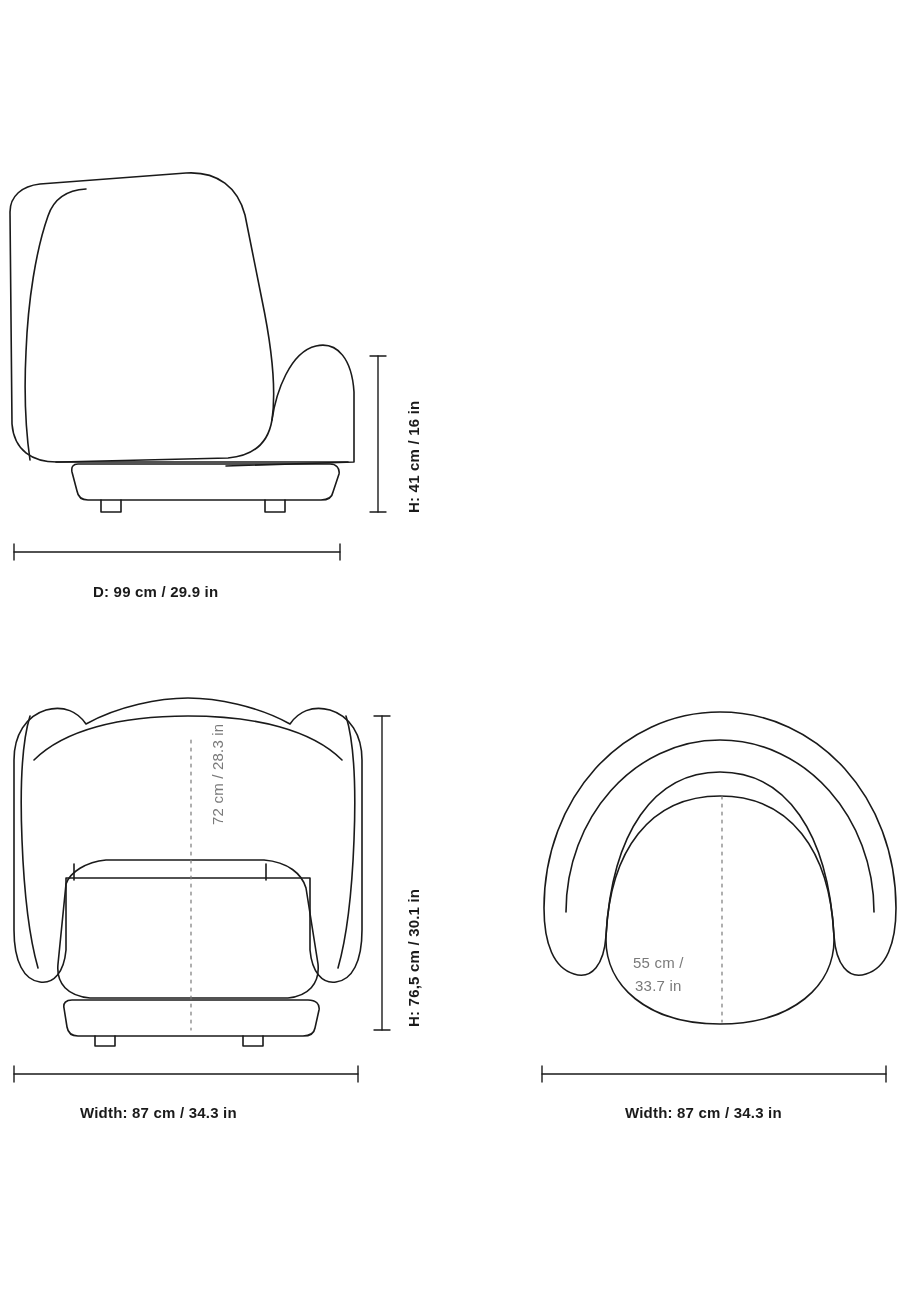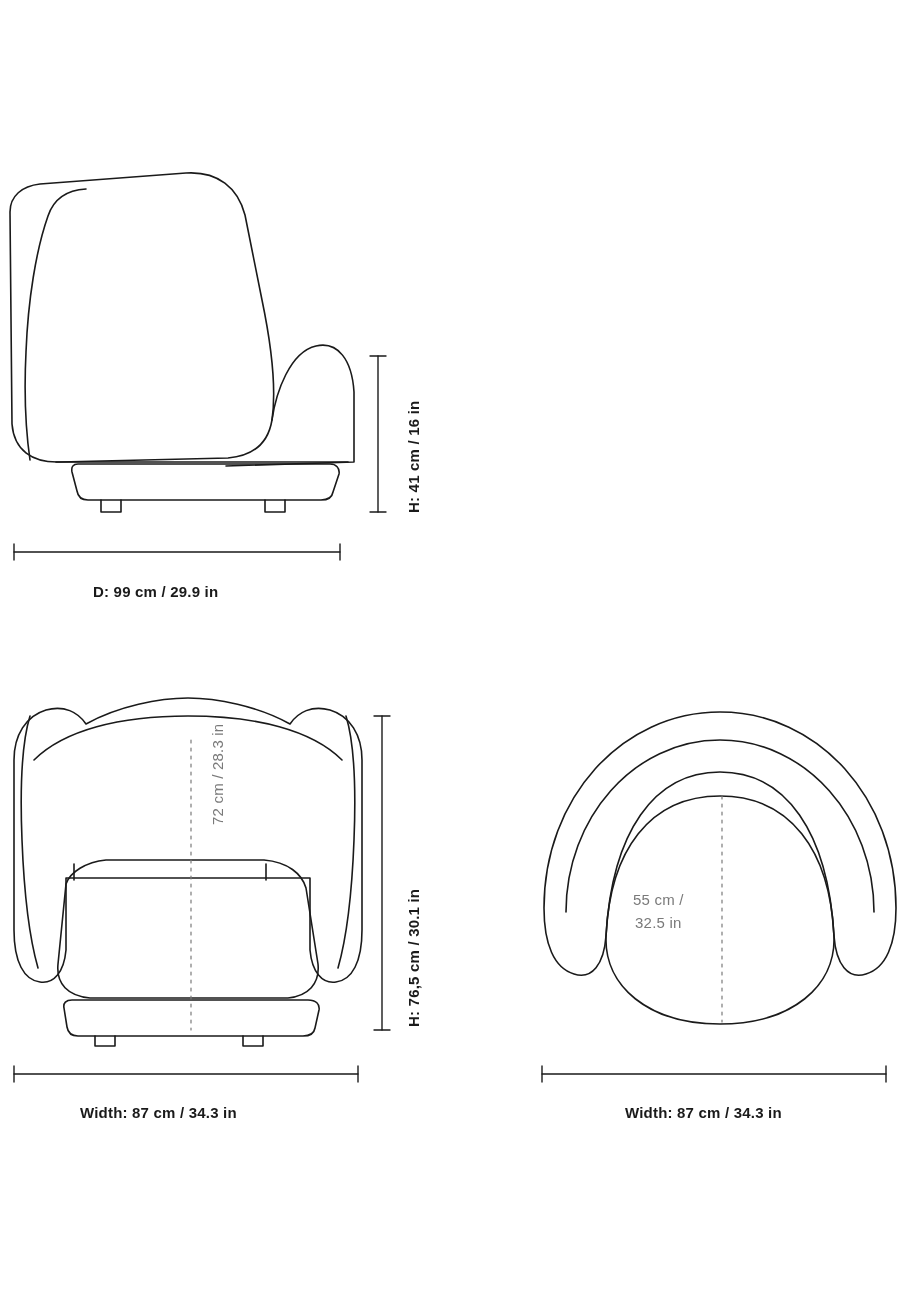--- a/index.html
+++ b/index.html
@@ -44,21 +44,21 @@
   }
   .label.center {
     text-align: center;
   }
   .lbl-depth-side { left: 93px;  top: 583px; }
   .lbl-height-side { left: 405px; top: 513px; }
   .lbl-width-front { left: 80px;  top: 1104px; }
   .lbl-height-front { left: 405px; top: 1027px; }
   .lbl-seat-front { left: 209px; top: 825px; }
   .lbl-width-top { left: 625px; top: 1104px; }
-  .lbl-seat-top { left: 633px; top: 888px; line-height: 1.55; }
+  .lbl-seat-top { left: 633px; top: 951px; line-height: 1.55; }
 </style>
 </head>
 <body>
 
 <div class="canvas">
 
   <svg class="drawing" viewBox="0 0 900 1300">
     <g fill="none" stroke="#1a1a1a" stroke-width="1.6" stroke-linecap="round" stroke-linejoin="round">
 
       <g>
@@ -217,16 +217,16 @@
   <div class="label vertical lbl-height-front">H: 76,5 cm / 30.1 in</div>
 
   <div class="label vertical inner lbl-seat-front">72 cm / 28.3 in</div>
 
   <div class="label lbl-width-front">Width: 87 cm / 34.3 in</div>
 
   <div class="label lbl-width-top">Width: 87 cm / 34.3 in</div>
 
   <div class="label inner center lbl-seat-top">
     <div>55 cm /</div>
-    <div>32.5 in</div>
+    <div>33.7 in</div>
   </div>
 
 </div>
 
 </body></html>

